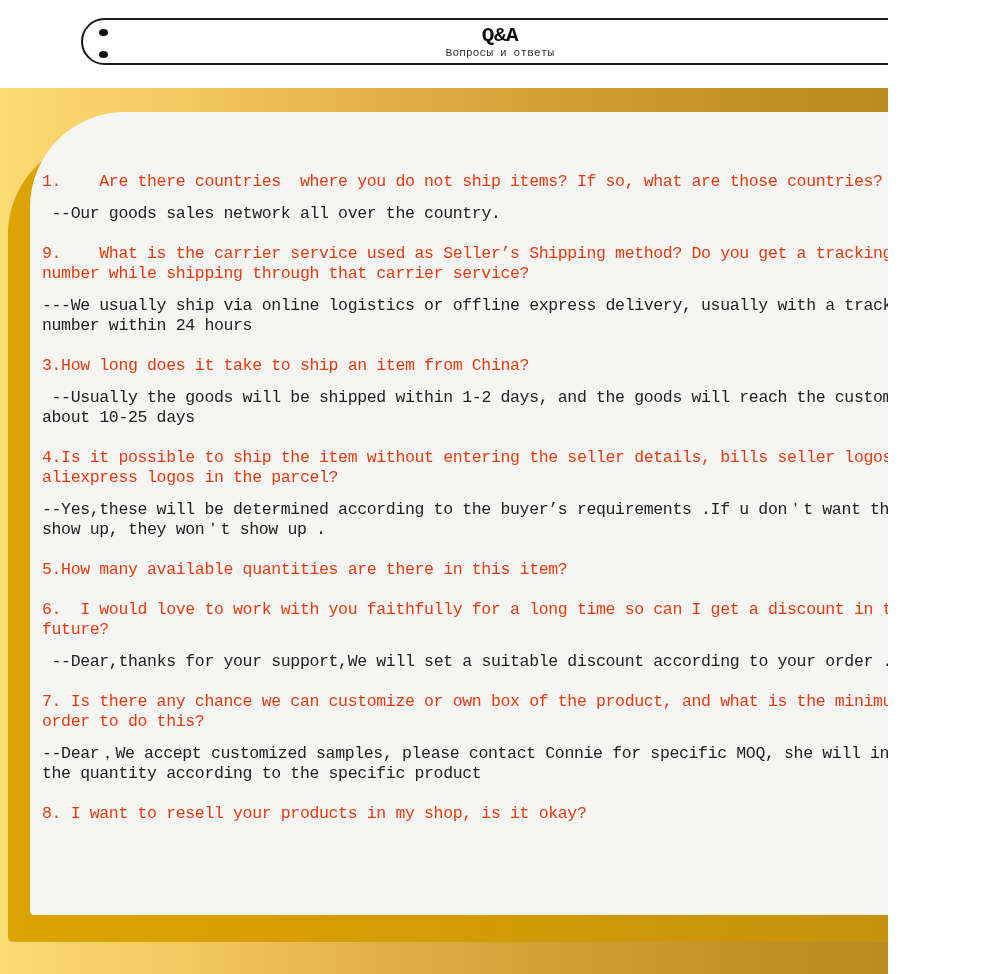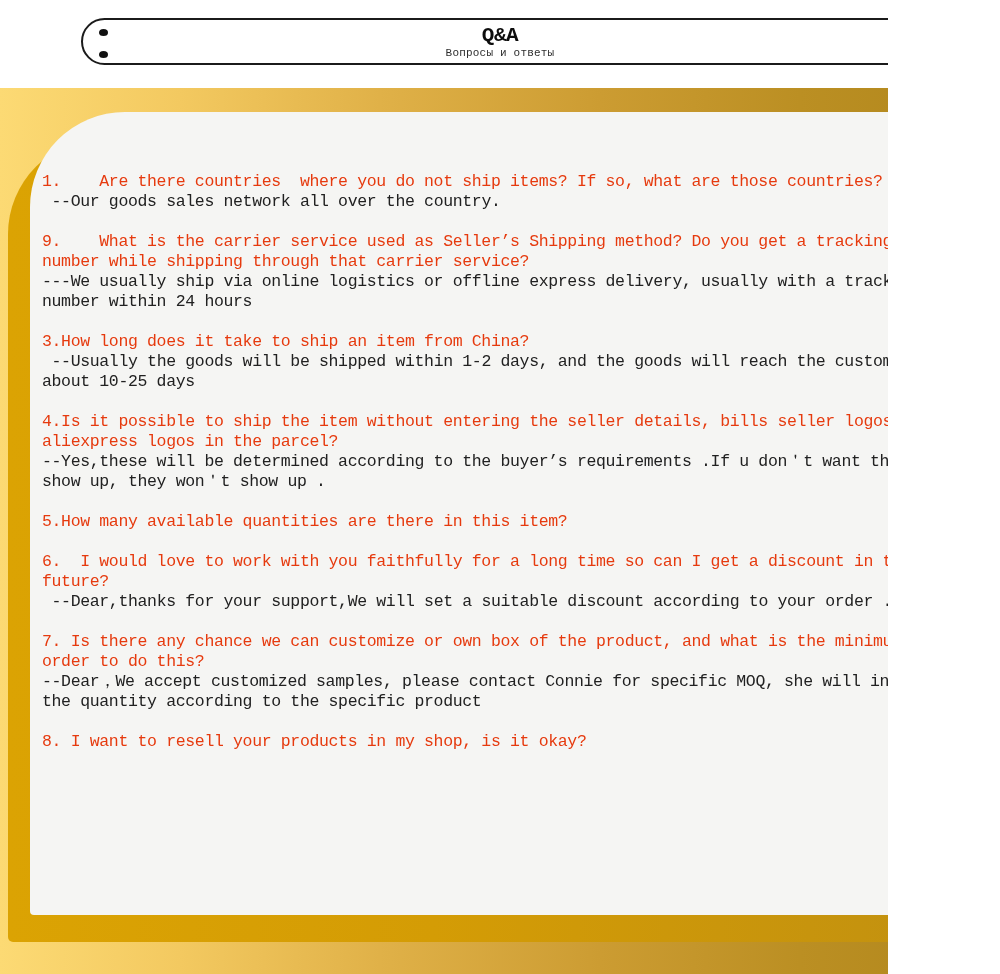--- a/index.html
+++ b/index.html
@@ -108,21 +108,21 @@
   .qa-item {
     margin-bottom: 20px;
   }
   .question, .answer {
     font-size: 16.5px;
     line-height: 20px;
     letter-spacing: -0.35px;
     white-space: pre-wrap;
   }
   .question { color: #e63a0e; }
-  .answer   { color: #212121; }
+  .answer   { color: #212121; margin-top: 12px; }
 </style>
 </head>
 <body>
 
 <div class="page">
 
   <header class="header-band">
     <div class="pill">
       <div class="pill-title">Q&amp;A</div>
       <div class="pill-subtitle">Вопросы и ответы</div>

